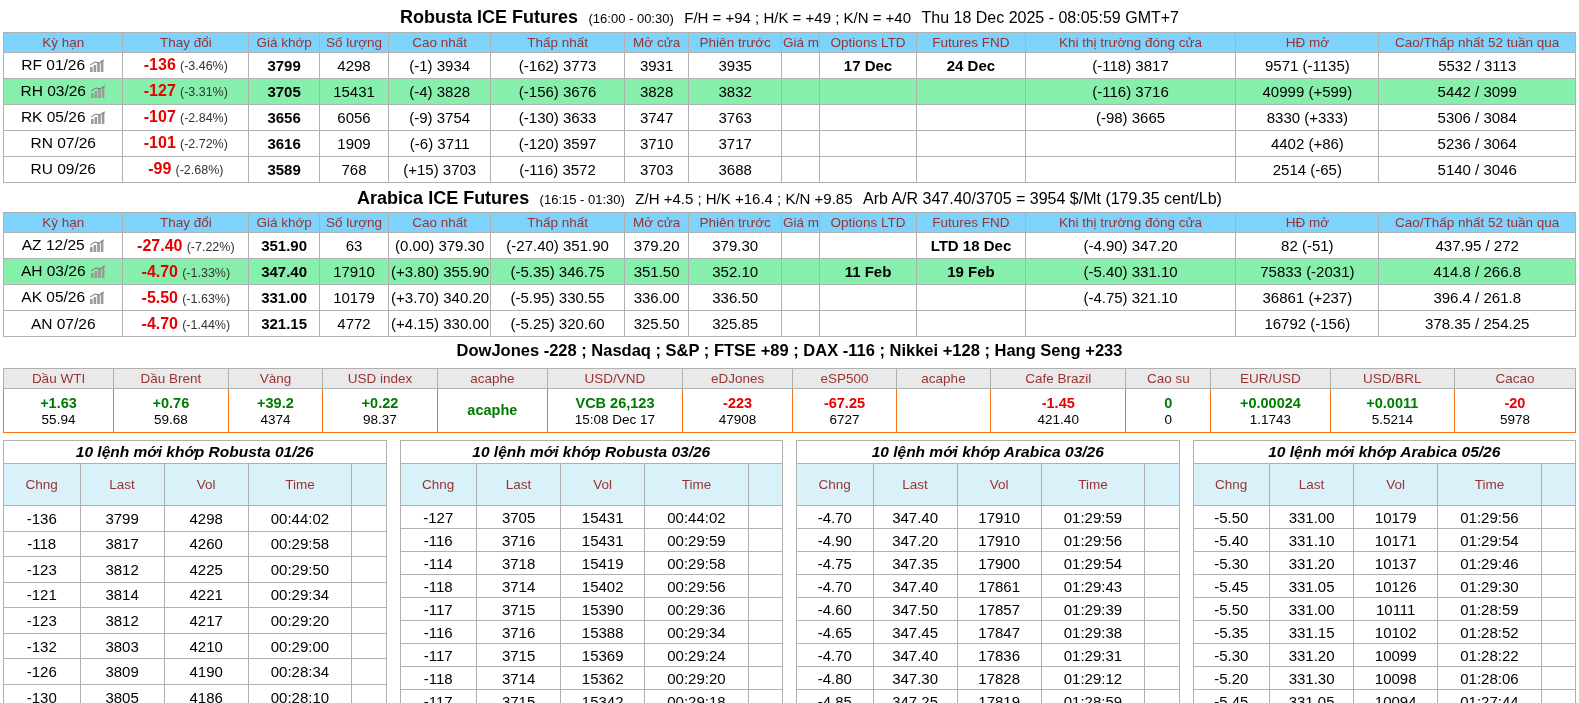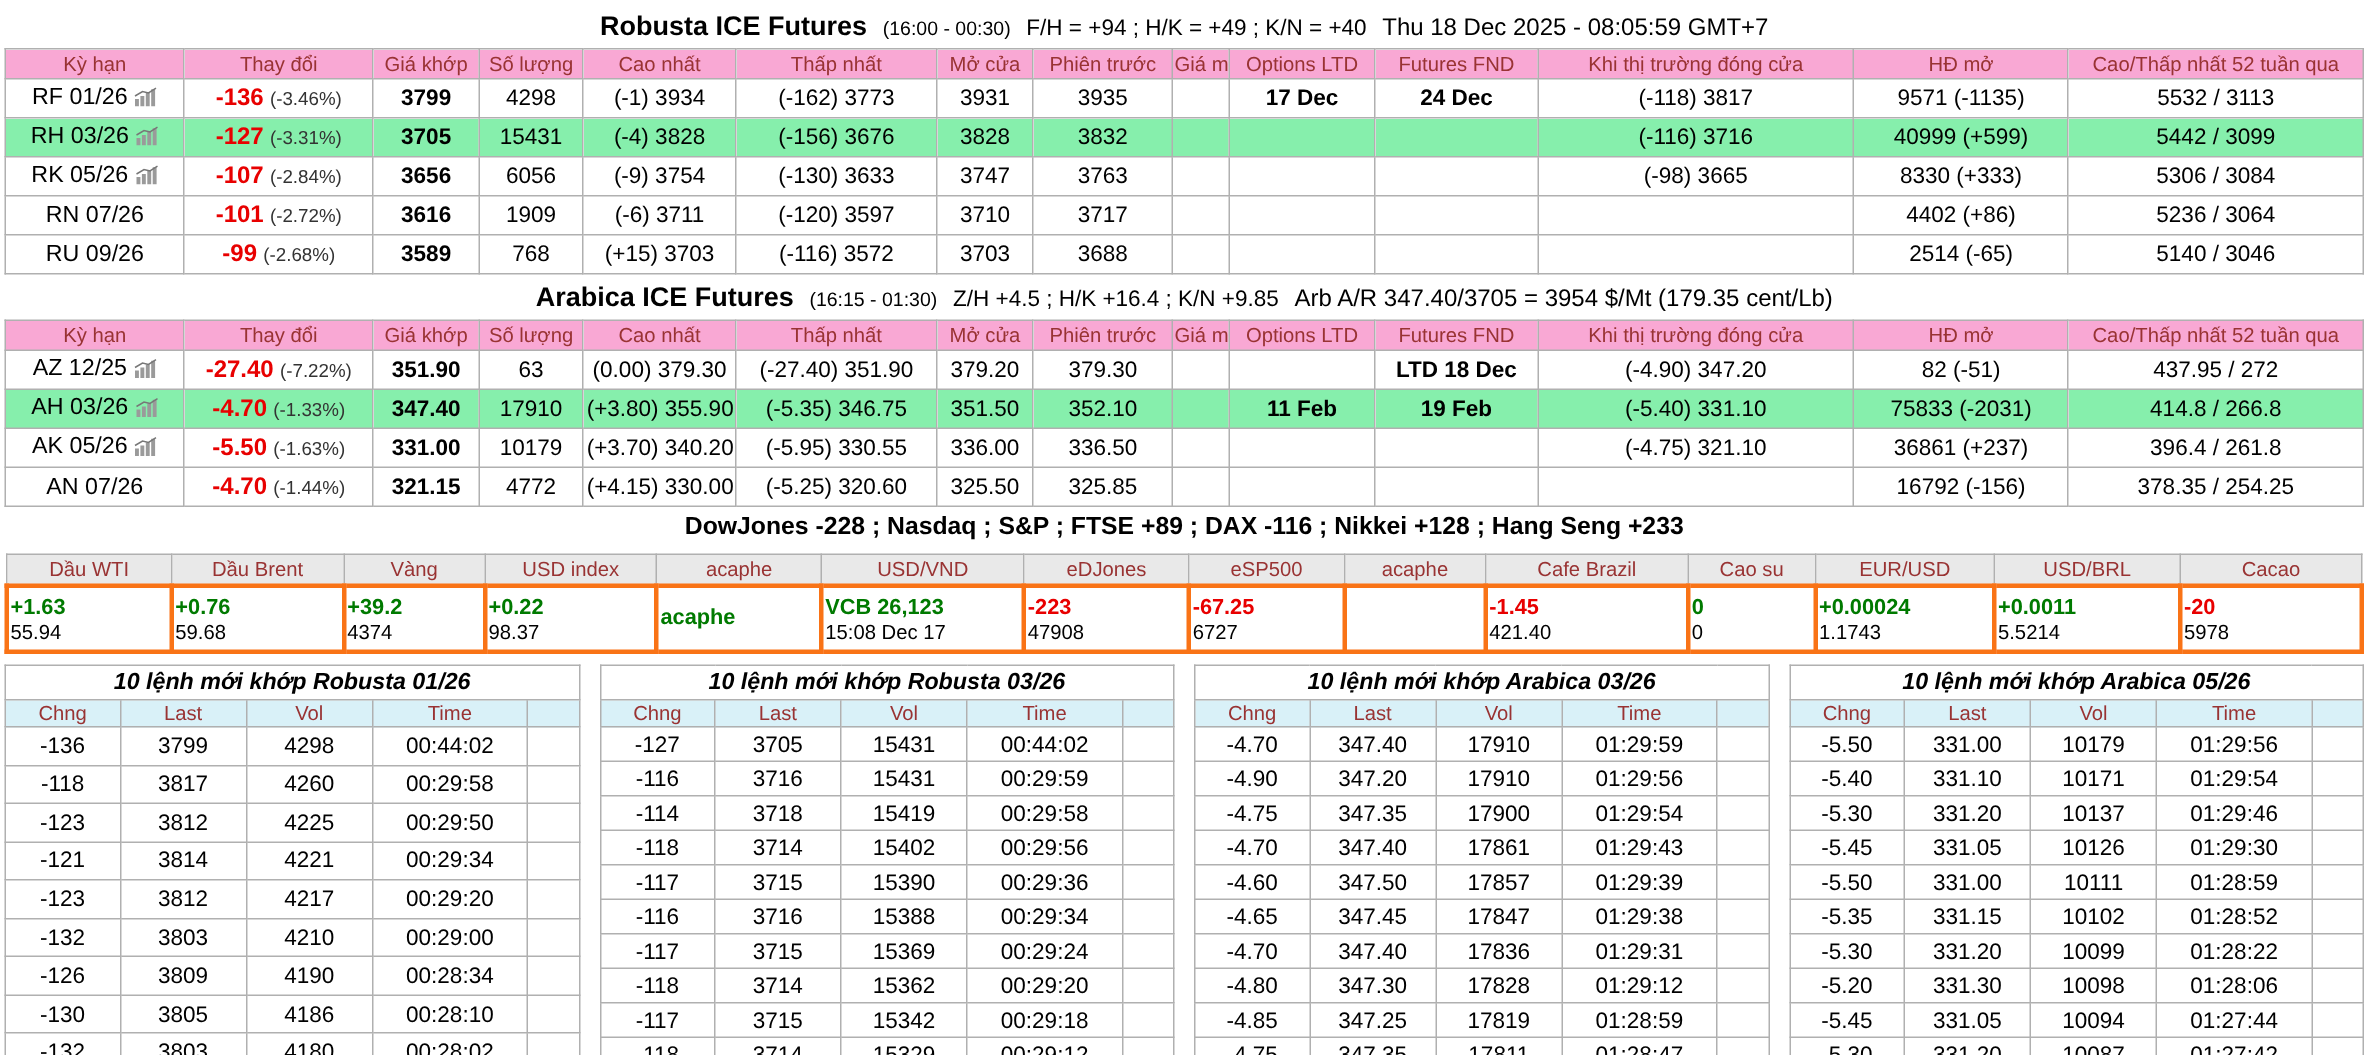--- a/index.html
+++ b/index.html
@@ -10,48 +10,48 @@
   .titleline { text-align:center; padding:4px 0 3px; line-height:1.25; }
   .titleline .big { font-size:18px; font-weight:bold; }
   .titleline .small { font-size:13px; }
   .titleline .spread { font-size:15px; font-weight:normal; }
   .titleline .ital { font-size:16px; }
   .titleline > span { margin:0 3px; }
   .dowline { text-align:center; font-size:16.5px; font-weight:bold; padding:4px 0; }
 
   
   table.futures { width:100%; border-collapse:collapse; table-layout:fixed; }
-  .futures th { background:#f9a8d4; color:#993333; font-weight:normal; font-size:13.5px;
+  .futures th { background:#7dd3fc; color:#993333; font-weight:normal; font-size:13.5px;
                 border:1px solid #b0b0b0; padding:2px 1px; overflow:hidden; white-space:nowrap; }
   .futures td { border:1px solid #b0b0b0; text-align:center; font-size:15px; padding:3px 2px;
                 overflow:hidden; white-space:nowrap; height:26px; }
   .futures tr.hl td { background:#86efac; }
   .chg { color:#e80000; font-weight:bold; font-size:16px; }
   .pct { color:#333; font-size:12.5px; }
   .b { font-weight:bold; }
   .contract { font-size:15.5px;text-align:center; }
   .charticon { display:inline-block; vertical-align:-2px; margin-left:4px; }
 
   
   table.strip { width:100%; border-collapse:collapse; table-layout:fixed; margin-top:4px; }
   .strip th { background:#e9e9e9; color:#993333; font-weight:normal; font-size:13.5px;
               border:1px solid #b0b0b0; padding:2px 1px; white-space:nowrap; overflow:hidden; }
-  .strip td { border:3px solid #f97316; padding:2px 1px; height:44px; }
+  .strip td { border:1px solid #f97316; text-align:center; padding:2px 1px; height:44px; }
   .val { font-weight:bold; font-size:14.5px; }
   .val.up { color:#007a00; }
   .val.down { color:#e80000; }
   .sub { font-size:13.5px; color:#000; margin-top:1px; }
 
   
   .orders { display:flex; gap:13px; margin-top:7px; }
   table.order { flex:1; border-collapse:collapse; table-layout:fixed; }
   .order td.ttl { font-weight:bold; font-style:italic; font-size:15.5px; text-align:center;
                   border:1px solid #b0b0b0; padding:2px; }
   .order th { background:#d9f1f8; color:#993333; font-weight:normal; font-size:13.5px;
-              border:1px solid #b0b0b0; padding:1px; }
+              border:1px solid #b0b0b0; padding:13px; }
   .order td { border:1px solid #b0b0b0; text-align:center; font-size:15px; padding:2.5px 2px;
               white-space:nowrap; overflow:hidden; }
 </style>
 </head>
 <body>
 
 <div class="page">
 
   <div class="titleline">
     <span class="big">Robusta ICE Futures</span>

